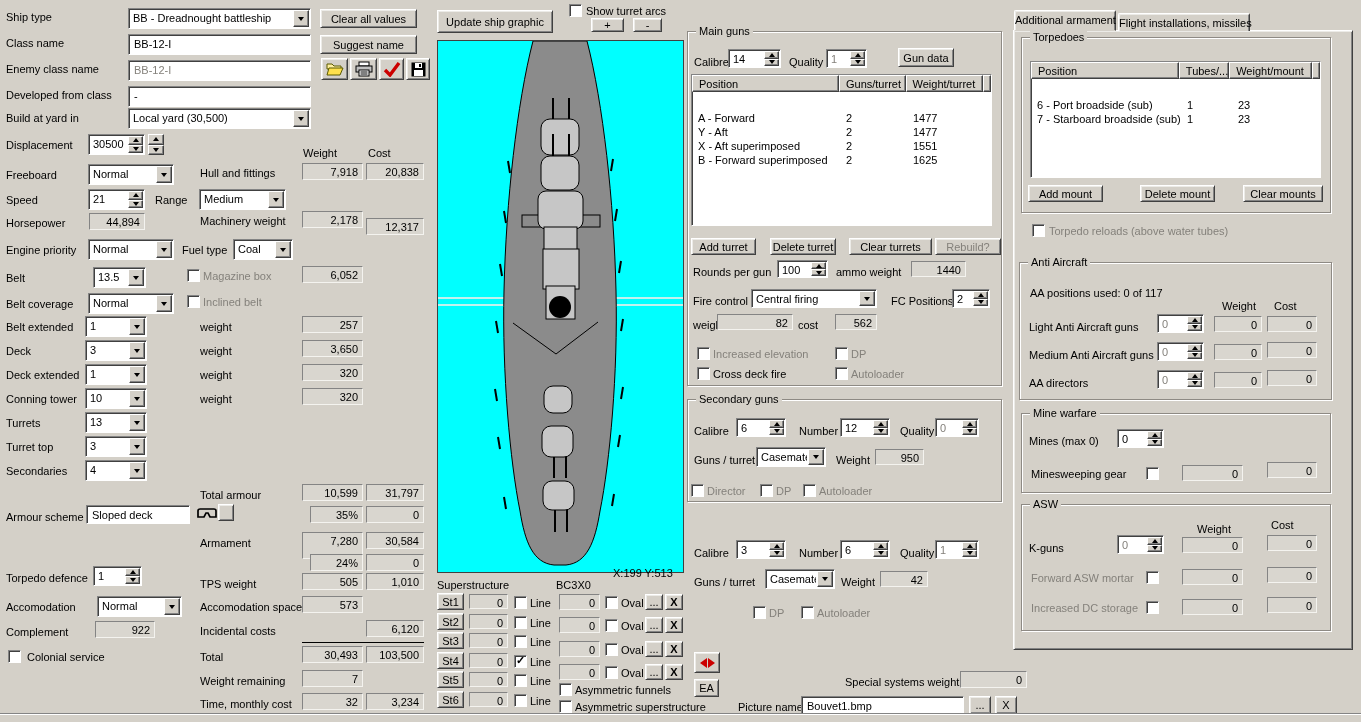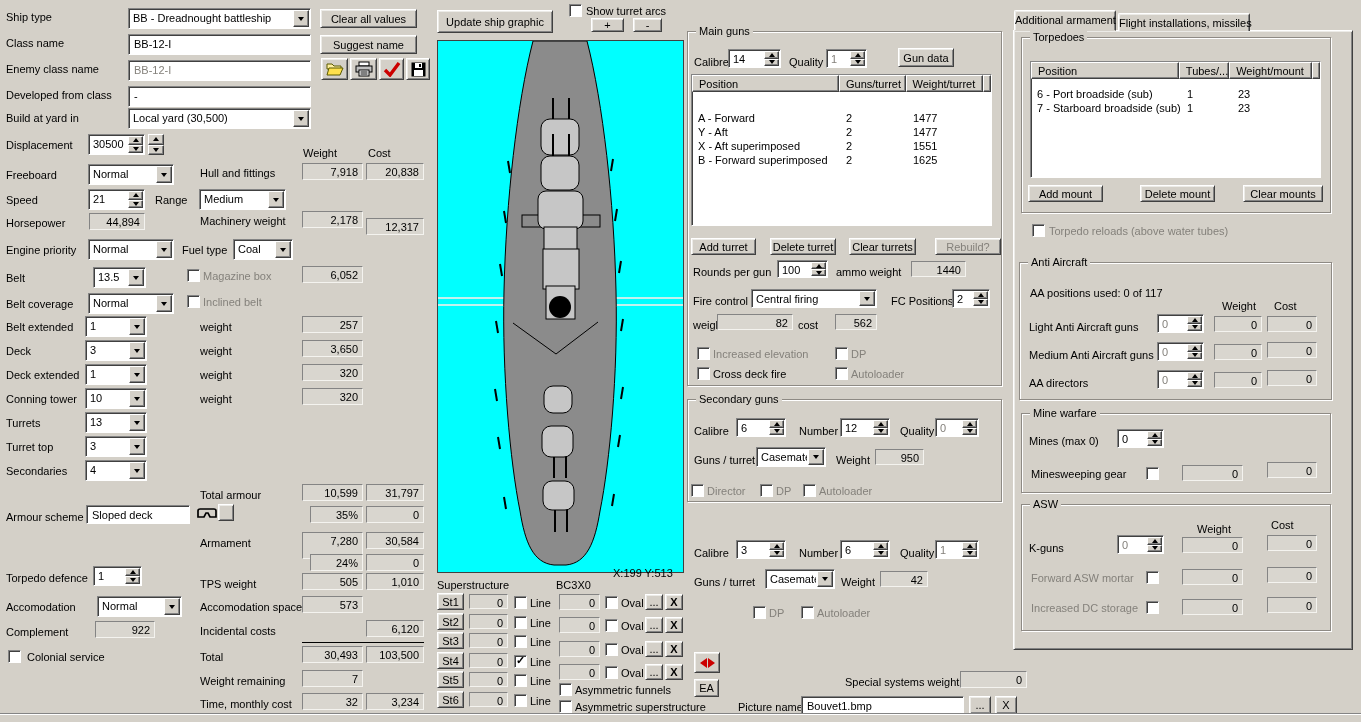--- a/index.html
+++ b/index.html
@@ -521,21 +521,21 @@
       <div class="trw">
         <span class="td" style="width:148px">B - Forward superimposed</span>
         <span class="td" style="width:67px">2</span>
         <span class="td" style="width:78px">1625</span>
       </div>
     </div>
   </div>
 
   <div class="b" style="left:691px;top:238px;width:65px;height:17px">Add turret</div>
   <div class="b" style="left:770px;top:238px;width:66px;height:17px">Delete turret</div>
-  <div class="b" style="left:849px;top:238px;width:67px;height:17px">Clear turrets</div>
+  <div class="b" style="left:849px;top:238px;width:83px;height:17px">Clear turrets</div>
   <div class="b dis" style="left:935px;top:238px;width:66px;height:17px">Rebuild?</div>
 
   <span class="l" style="left:693px;top:266px">Rounds per gun</span>
   <div class="spin" style="left:777px;top:260px;width:51px;height:18px">
     <span class="cval">100</span>
     <span class="sbs">
         <span class="sb">
           <i class="tup"></i>
         </span>
         <span class="sb">
@@ -692,21 +692,21 @@
   <div class="g" style="left:1021px;top:37px;width:310px;height:176px">
     <span class="gl">Torpedoes</span>
   </div>
   <div class="tblbox" style="left:1030px;top:61px;width:291px;height:117px">
     <div class="thr">
       <span class="th" style="width:150px">Position</span>
       <span class="th" style="width:51px">Tubes/...</span>
       <span class="th" style="width:84px">Weight/mount</span>
       <span class="th" style="width:6px"></span>
     </div>
-    <div style="padding-top:8px">
+    <div style="padding-top:19px">
       <div class="trw">
         <span class="td" style="width:150px">6 - Port broadside (sub)</span>
         <span class="td" style="width:51px">1</span>
         <span class="td" style="width:84px">23</span>
       </div>
       <div class="trw">
         <span class="td" style="width:150px">7 - Starboard broadside (sub)</span>
         <span class="td" style="width:51px">1</span>
         <span class="td" style="width:84px">23</span>
       </div>

